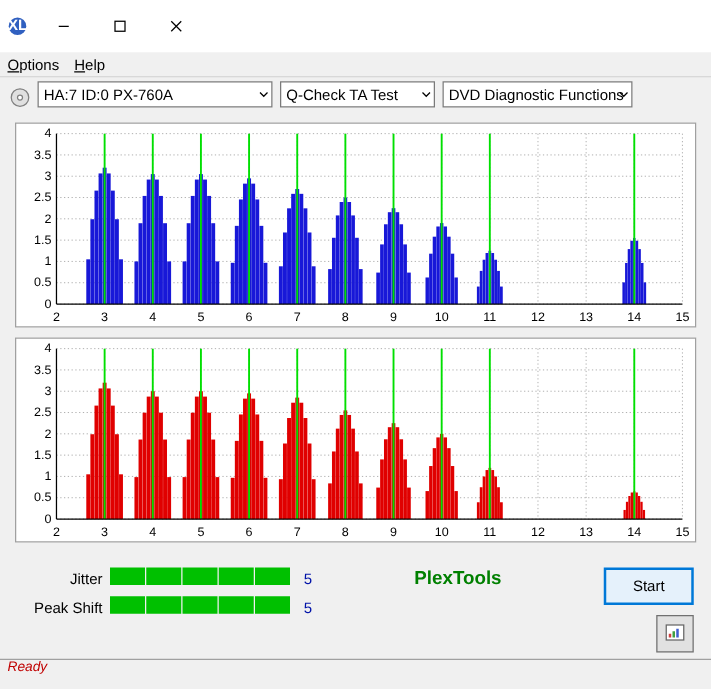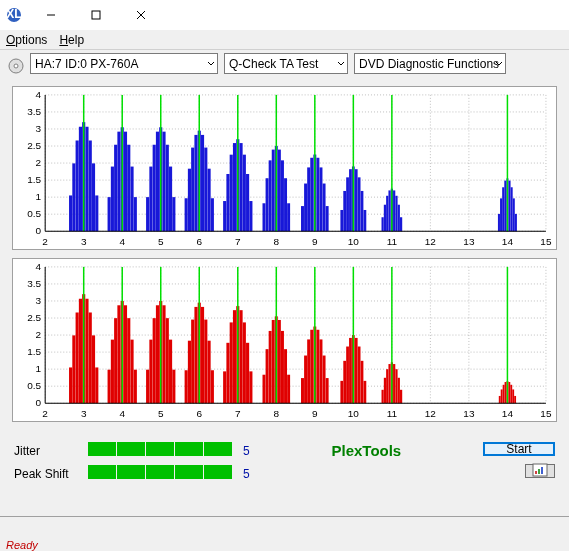--- a/index.html
+++ b/index.html
@@ -1,18 +1,18 @@
 <!DOCTYPE html>
 <html><head>
 <meta charset="utf-8">
 <style>
 * { margin: 0; padding: 0; box-sizing: border-box; font-family: "Segoe UI", Tahoma, sans-serif; font-size: 12px; }
 body { background: #f0f0f0; width: 569px; height: 551px; overflow: hidden; }
 
-.titlebar { height: 30px; background: #fff; display: flex; align-items: center; padding-left: 6px; }
+.titlebar { height: 42px; background: #fff; display: flex; align-items: center; padding-left: 6px; }
 .titlebar .icon-app { width: 16px; height: 16px; margin-right: 6px; }
 .titlebar .title { flex: 1; color: #000; font-size: 12px; }
 .titlebar .win-btn { width: 45px; height: 30px; display: flex; align-items: center; justify-content: center; color: #000; }
 .titlebar .close-btn { background: none; }
 
 .menubar { height: 20px; background: #f0f0f0; display: flex; align-items: center; padding: 0 6px; border-bottom: 1px solid #d0d0d0; }
 .menubar .menu-item { margin-right: 12px; color: #000; }
 .menubar .menu-item .ul { text-decoration: underline; }
 
 .toolbar { height: 28px; background: #f0f0f0; display: flex; align-items: flex-end; padding: 4px 8px; gap: 6px; }
@@ -23,34 +23,34 @@
 #func-combo { width: 152px; }
 #test-combo { width: 124px; }
 
 .chart-area { padding: 8px 12px 4px 12px; background: #f0f0f0; }
 .chart { background: #fff; border: 1px solid #a0a0a0; margin-bottom: 8px; position: relative; height: 164px; }
 .chart svg { display: block; width: 100%; height: 100%; }
 
 .bottom-panel { padding: 8px 14px; display: flex; align-items: flex-start; gap: 12px; }
 .metrics { display: flex; flex-direction: column; gap: 6px; }
 .metric-row { display: flex; align-items: center; gap: 6px; }
-.metric-label { width: 68px; text-align: left; color: #000; }
+.metric-label { width: 68px; text-align: right; color: #000; }
 .bar-block { width: 28px; height: 14px; background: #00c000; display: inline-block; margin-right: 1px; }
 .metric-val { color: #0012a8; font-weight: normal; margin-left: 4px; }
 
 .quality { flex: 1; text-align: center; }
 .quality .q-label { color: #000; margin-bottom: 2px; }
 .quality .q-val { color: #008000; font-weight: bold; font-size: 15px; }
 
 .buttons { display: flex; flex-direction: column; gap: 8px; align-items: flex-end; }
-.btn { width: 72px; height: 14px; background: #e1e1e1; border: 1px solid #707070; display: flex; align-items: center; justify-content: center; }
+.btn { width: 72px; height: 30px; background: #e1e1e1; border: 1px solid #707070; display: flex; align-items: center; justify-content: center; }
 .btn.start { border: 2px solid #0078d7; background: #e5f1fb; }
 .btn.icon-btn { width: 30px; justify-content: center; }
 
-.statusbar { position: absolute; bottom: 0; left: 0; right: 0; height: 35px; border-top: 1px solid #a0a0a0; background: #f0f0f0; display: flex; align-items: flex-end; padding: 0 6px; }
+.statusbar { position: absolute; bottom: 0; left: 0; right: 0; height: 24px; border-top: 1px solid #a0a0a0; background: #f0f0f0; display: flex; align-items: flex-start; padding: 0 6px; }
 .statusbar .status { color: #c00000; font-style: italic; font-size: 11px; }
 
 .axis-text { font-size: 10px; fill: #000; }
 .grid-line { stroke: #808080; stroke-width: 0.5; stroke-dasharray: 1,2; }
 .ref-line { stroke: #00e000; stroke-width: 1.5; }
 .axis-line { stroke: #000; stroke-width: 1; }
 </style>
 </head>
 <body>
 

